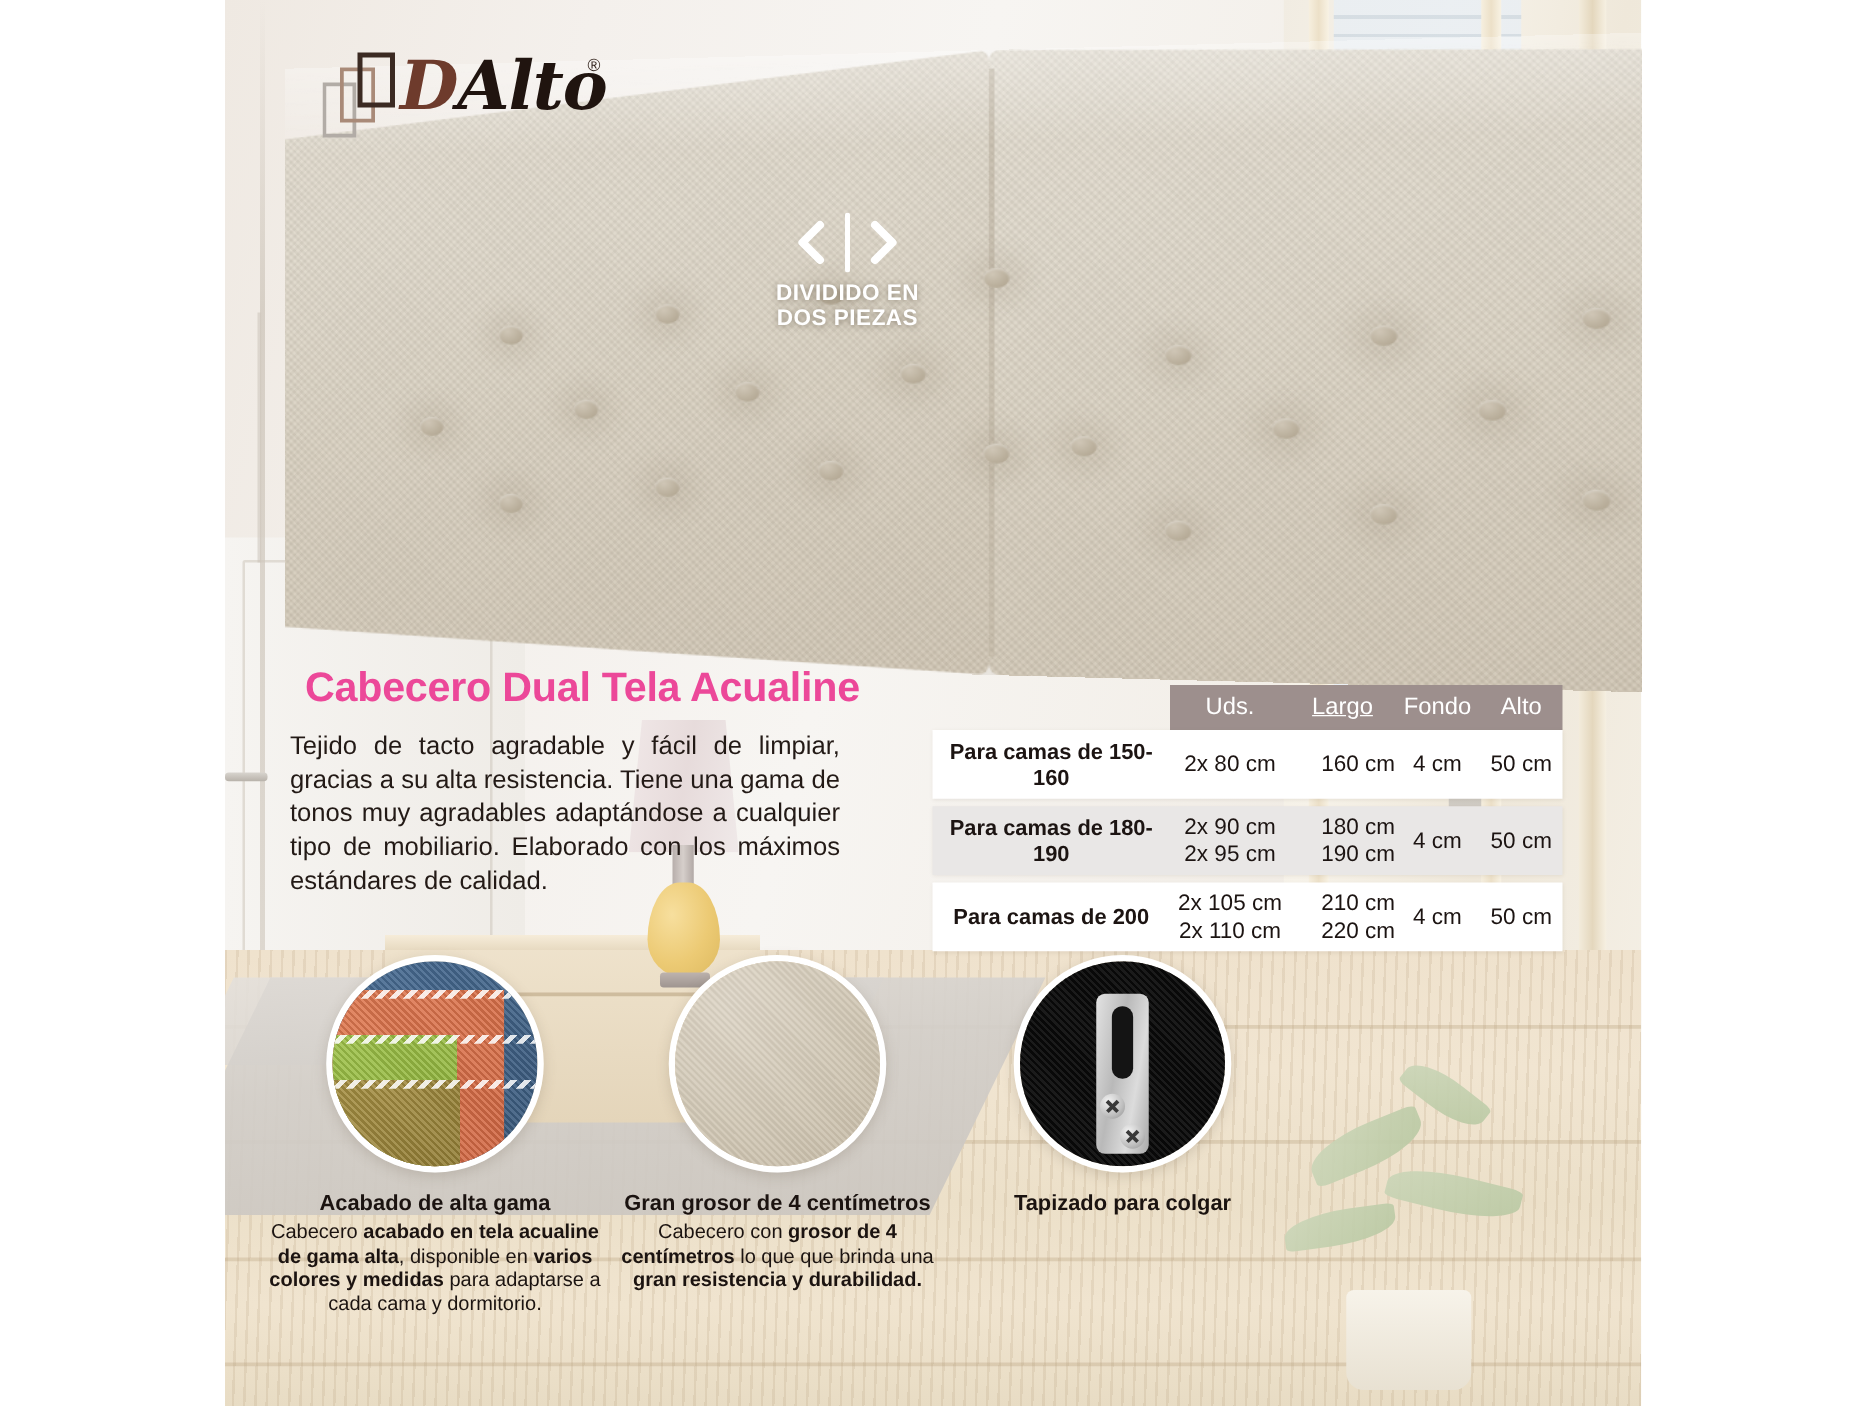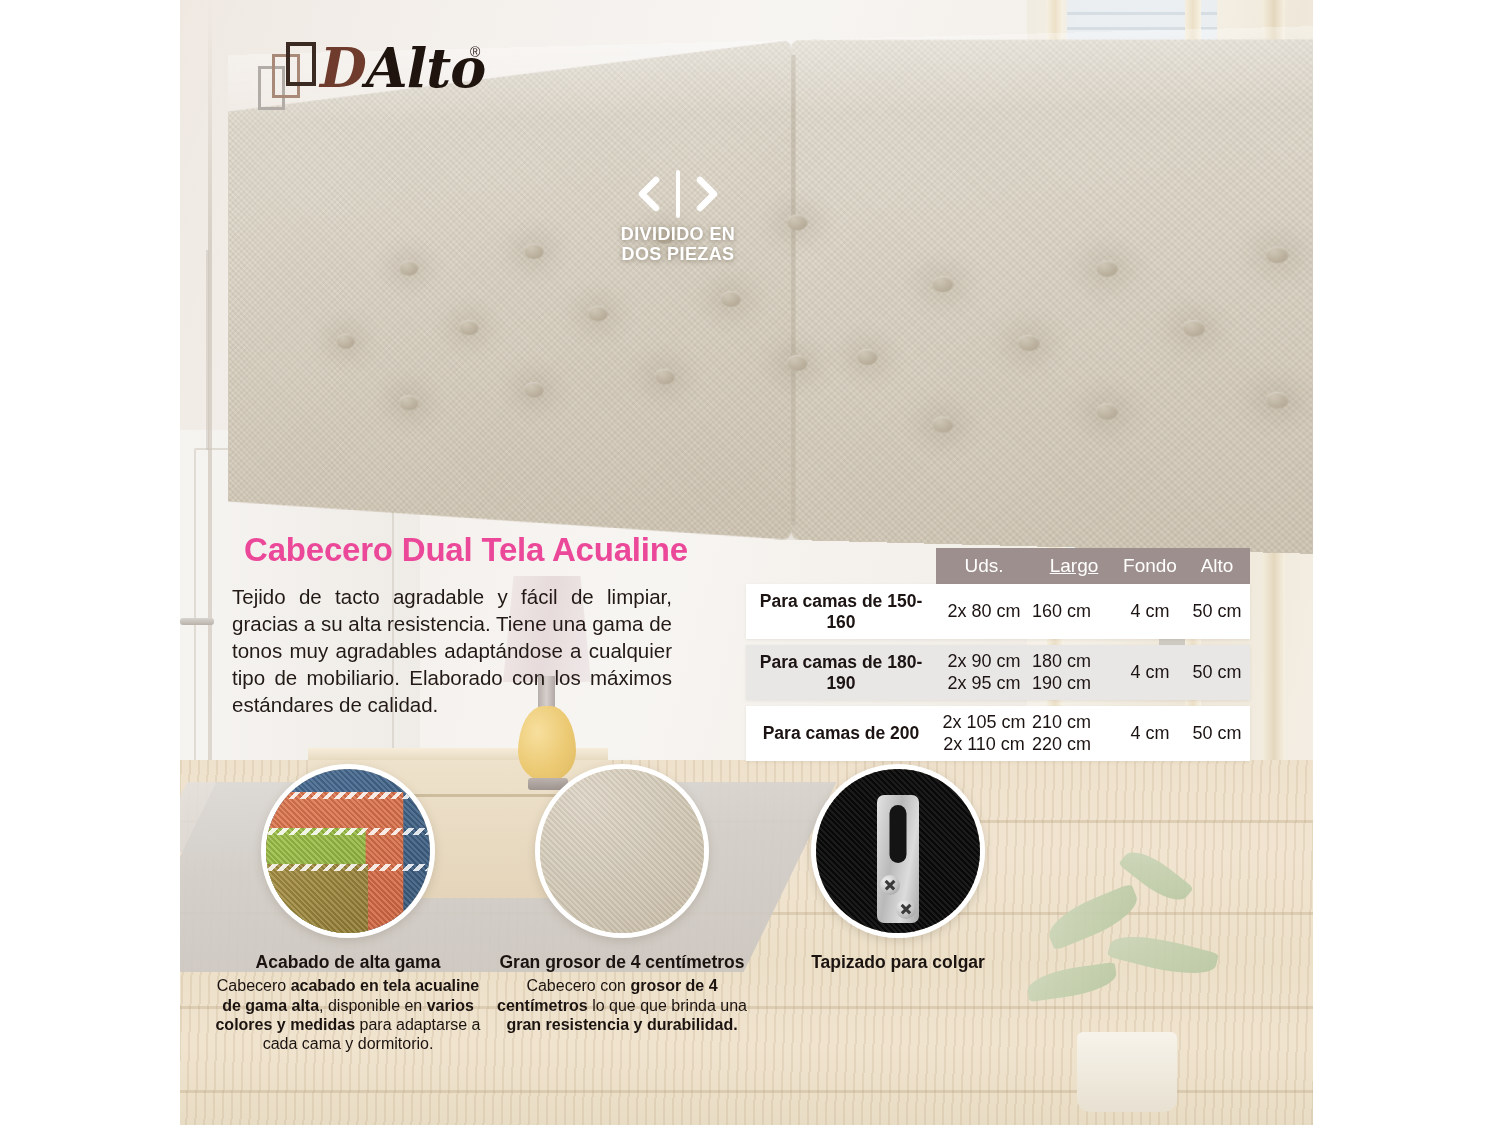--- a/index.html
+++ b/index.html
@@ -209,21 +209,21 @@
     display:flex; align-items:center; min-height:55px;
     background:#ffffff; box-shadow:0 1px 3px rgba(120,105,90,.13);
   }
   .trow.alt{ background:#e9e7e6; }
   .trow + .trow{ margin-top:6px; }
   .c-label{
     width:190px; text-align:center; font-size:17.5px; font-weight:700; color:#1c1412;
     padding:0 6px;
   }
   .c-uds{ width:96px; text-align:center; font-size:18px; color:#1c1412; line-height:1.18; }
-  .c-largo{ width:84px; text-align:left; font-size:18px; color:#1c1412; line-height:1.18; }
+  .c-largo{ width:84px; text-align:right; font-size:18px; color:#1c1412; line-height:1.18; }
   .c-fondo{ width:68px; text-align:center; font-size:18px; color:#1c1412; }
   .c-alto{ width:66px; text-align:center; font-size:18px; color:#1c1412; }
 
   
   .features{
     position:absolute; left:0; top:764px; width:100%; height:343px; z-index:4;
   }
   .feat{ position:absolute; width:272px; text-align:center; }
   .feat.f1{ left:32px; } .feat.f2{ left:306px; }
   .feat.f3{ left:582px; } .feat.f4{ left:856px; }

